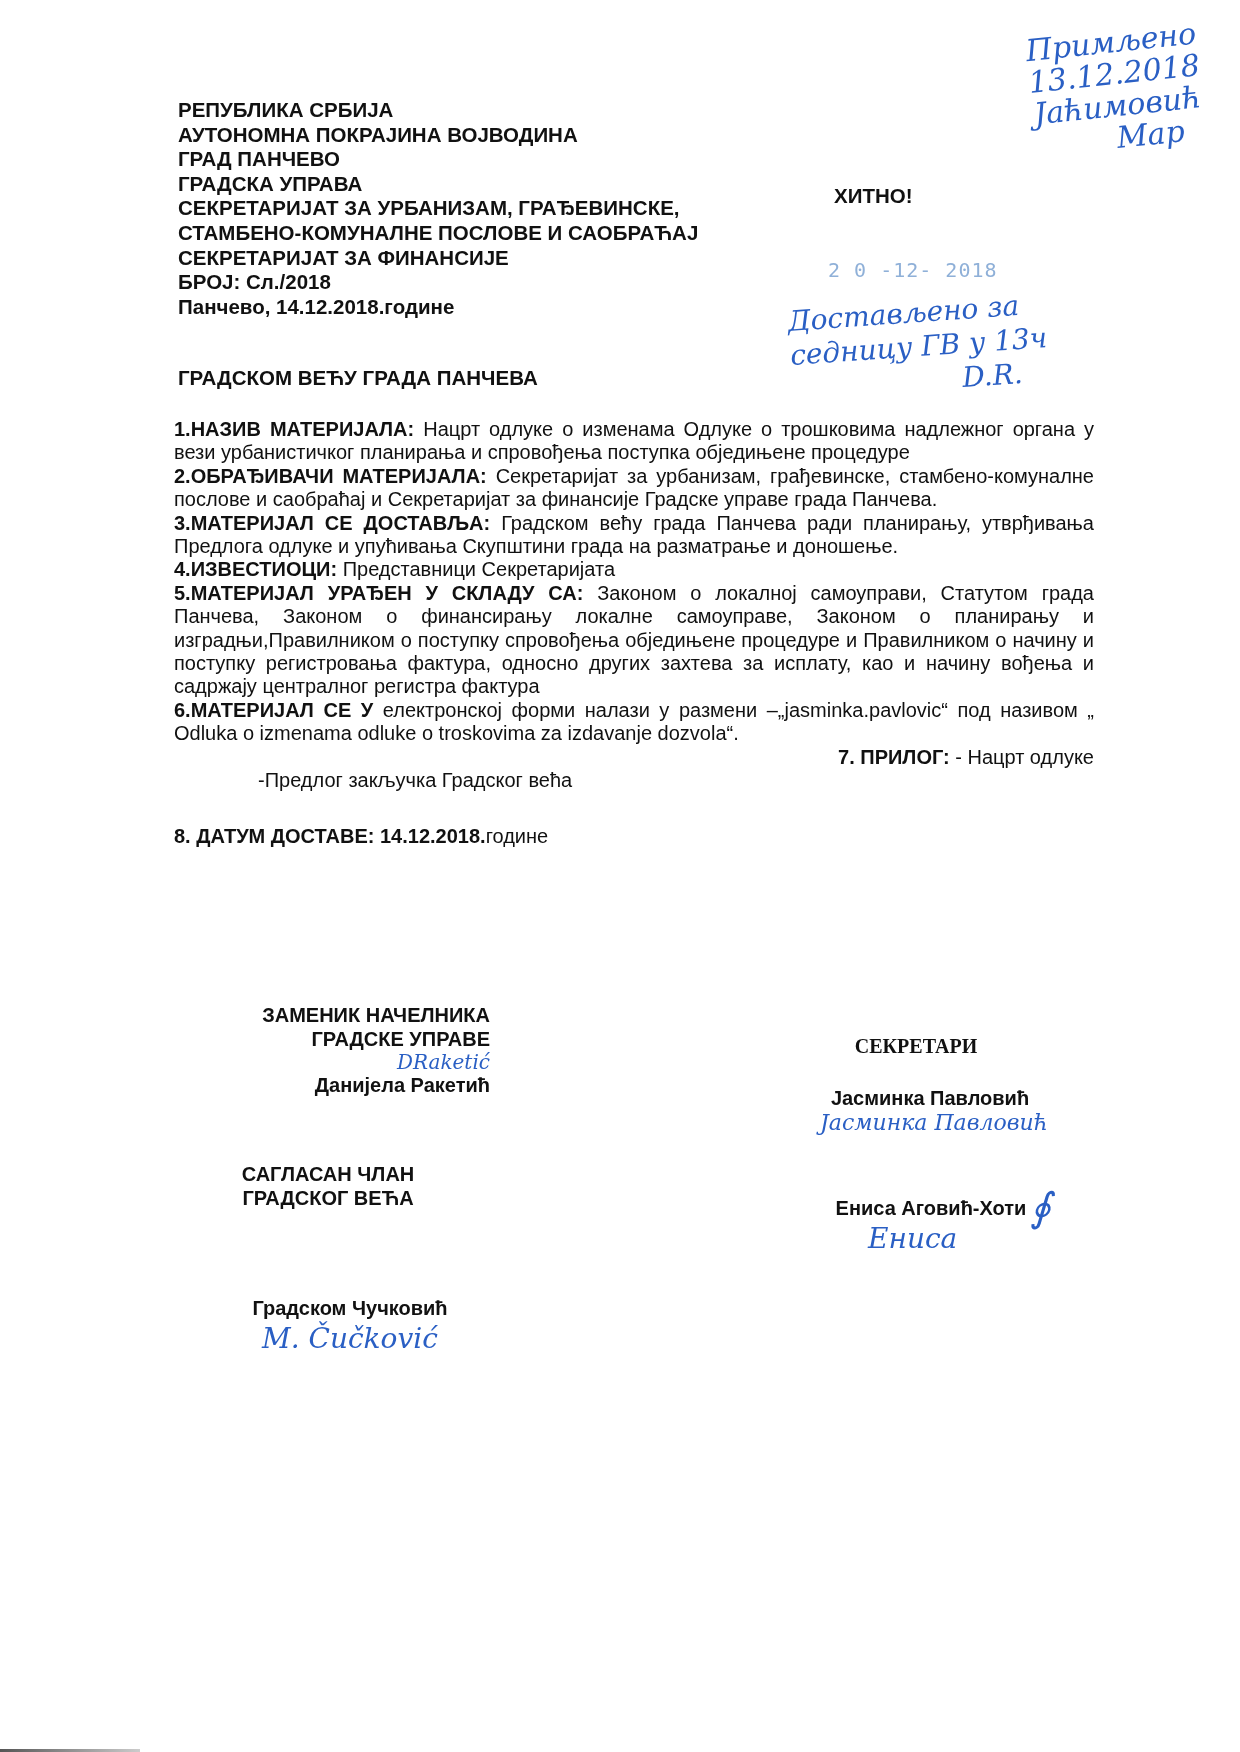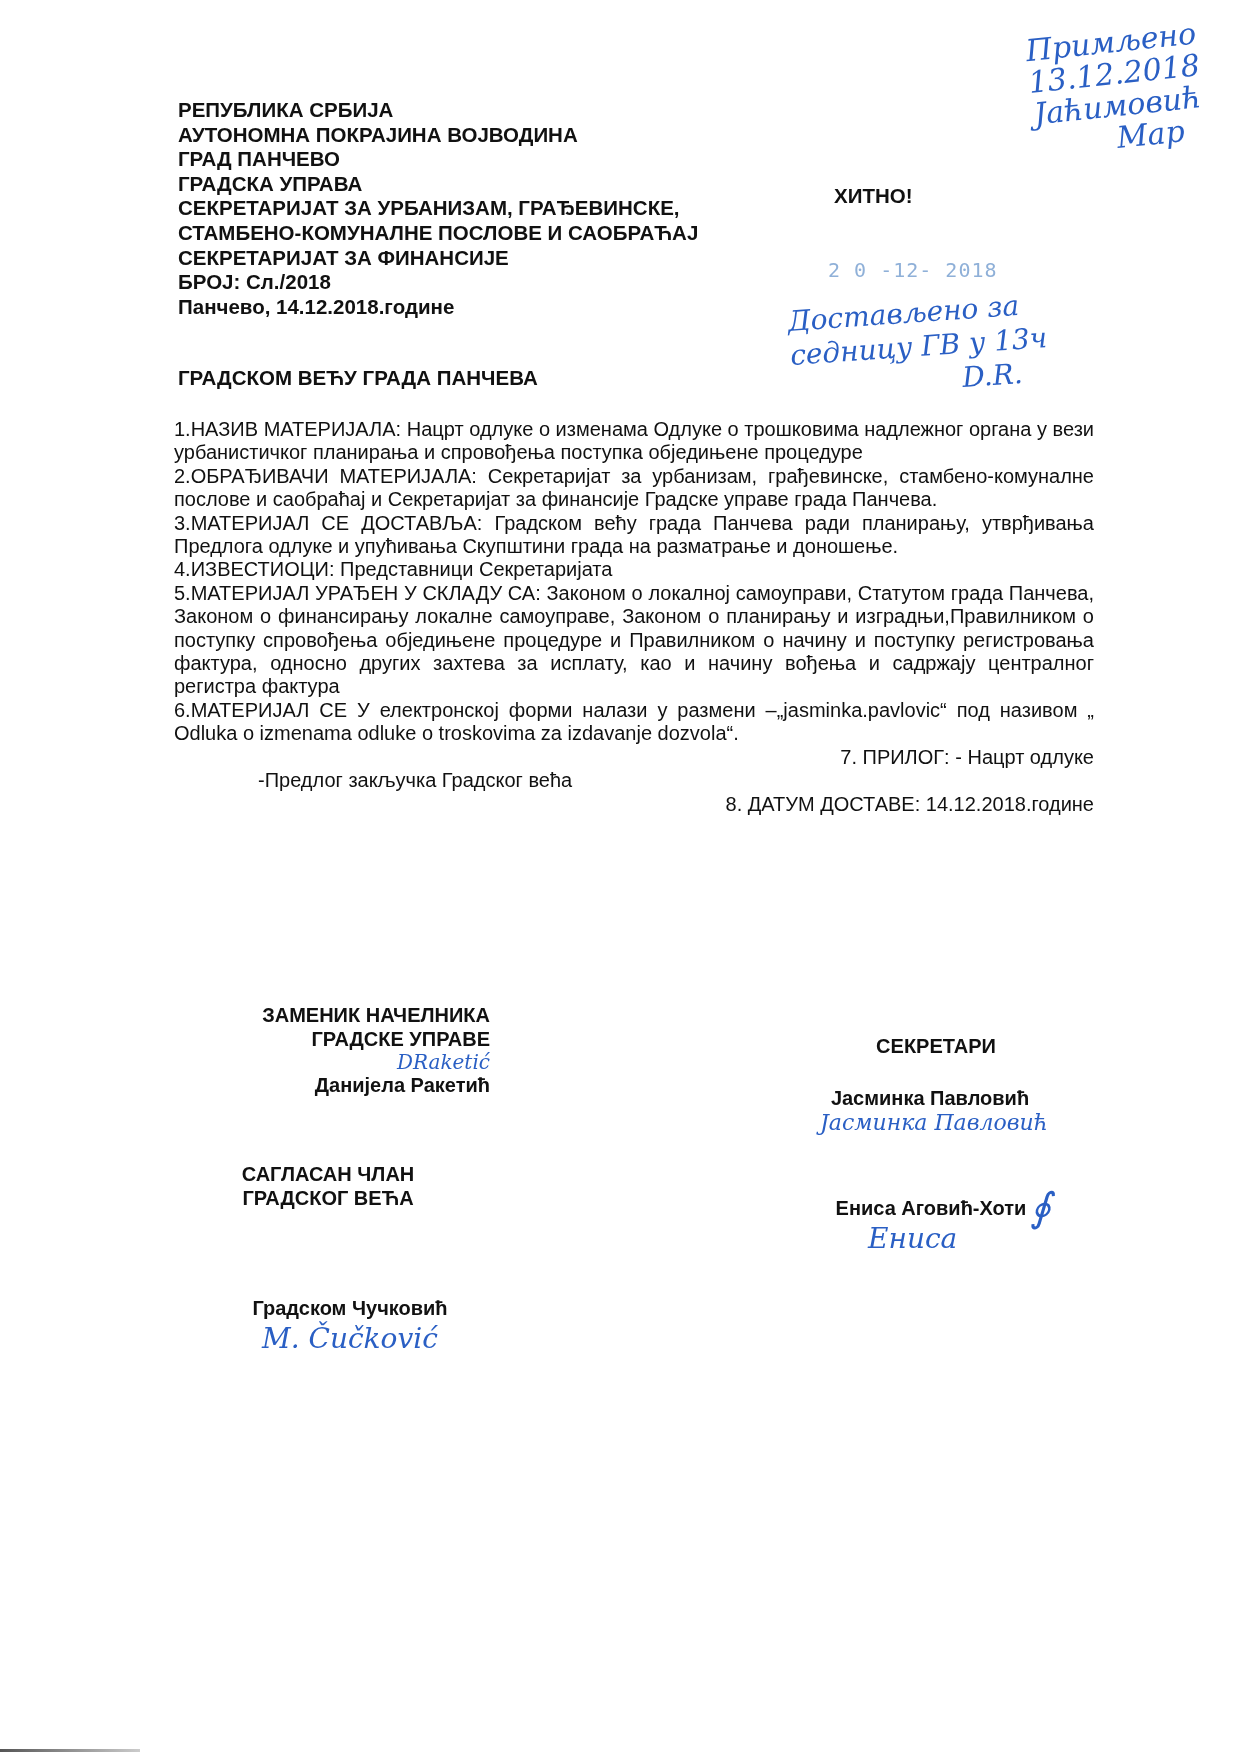--- a/index.html
+++ b/index.html
@@ -7,21 +7,21 @@
     width: 1240px; height: 1752px; background: #ffffff; position: relative; overflow: hidden;
     font-family: "Liberation Sans", sans-serif; color: #111;
   }
   .abs { position: absolute; }
   .hdr { left: 178px; top: 98px; font-weight: bold; font-size: 20.5px; line-height: 24.6px; }
   .hdr div { white-space: nowrap; }
   .urgent { left: 834px; top: 184px; font-weight: bold; font-size: 20.5px; }
   .addressee { left: 178px; top: 366px; font-weight: bold; font-size: 20.5px; }
   .body-block { left: 174px; top: 418px; width: 920px; font-size: 20px; line-height: 23.4px; text-align: justify; }
   .body-block p { margin: 0; }
-  .body-block b { font-weight: normal; }
+  .body-block b { font-weight: bold; }
   .prilog2 { padding-left: 84px; }
   .sig { font-weight: bold; font-size: 20px; line-height: 24px; text-align: center; }
   .hand { font-family: "DejaVu Serif", serif; font-style: italic; color: #2a5fc4; }
   .stamp { color: #8fb0d8; font-family: "DejaVu Sans Mono", monospace; font-size: 20px; letter-spacing: 1px; }
   .scanline { left: 0; bottom: 0; width: 140px; height: 3px; background: linear-gradient(90deg, #555, #ccc); }
 </style>
 </head>
 <body>
 
 <div class="abs hdr">
@@ -57,37 +57,37 @@
 
 <div class="abs body-block">
   <p><b>1.НАЗИВ МАТЕРИЈАЛА:</b><span> Нацрт одлуке о изменама Одлуке о трошковима надлежног органа у вези  урбанистичког планирања  и спровођења поступка обједињене процедуре</span></p>
   <p><b>2.ОБРАЂИВАЧИ МАТЕРИЈАЛА:</b><span> Секретаријат за урбанизам, грађевинске, стамбено-комуналне послове и саобраћај и Секретаријат за финансије Градске управе града Панчева.</span></p>
   <p><b>3.МАТЕРИЈАЛ СЕ ДОСТАВЉА:</b><span> Градском већу града Панчева ради планирању, утврђивања Предлога одлуке и упућивања Скупштини града на разматрање и доношење.</span></p>
   <p><b>4.ИЗВЕСТИОЦИ:</b><span> Представници Секретаријата</span></p>
   <p><b>5.МАТЕРИЈАЛ УРАЂЕН У СКЛАДУ СА:</b><span> Законом о локалној самоуправи, Статутом града Панчева,  Законом о финансирању локалне самоуправе, Законом о планирању и изградњи,Правилником о поступку спровођења обједињене процедуре и Правилником о начину и поступку регистровања фактура, односно других захтева за исплату, као и начину вођења и садржају централног регистра фактура</span></p>
   <p><b>6.МАТЕРИЈАЛ СЕ У</b><span>  електронској форми налази у размени –„jasminka.pavlovic“ под називом  „ Odluka o  izmenama odluke o troskovima za izdavanje dozvola“.</span></p>
   <p style="text-align:right;"><b>7. ПРИЛОГ:</b><span>  - Нацрт одлуке</span></p>
   <p class="prilog2" style="text-align:left;"><span>-Предлог закључка Градског већа</span></p>
-  <p style="text-align:right;"><b>8. ДАТУМ ДОСТАВЕ: 14.12.2018.</b><span>године</span></p>
+  <p style="text-align:left;margin-top:32px;"><b>8. ДАТУМ ДОСТАВЕ: 14.12.2018.</b><span>године</span></p>
 </div>
 
 <div class="abs sig" style="left:200px; top:1003px; width:290px;text-align:right;">
   <div>ЗАМЕНИК НАЧЕЛНИКА</div>
   <div>ГРАДСКЕ УПРАВЕ</div>
   <div class="hand" style="font-weight:normal; font-size:20px; line-height:22px; padding-left:40px;">DRaketić</div>
   <div>Данијела Ракетић</div>
 </div>
 
 <div class="abs sig" style="left:208px; top:1162px; width:240px;">
   <div>САГЛАСАН ЧЛАН</div>
   <div>ГРАДСКОГ ВЕЋА</div>
 </div>
 <div class="abs sig" style="left:230px; top:1296px; width:240px;">Градском Чучковић</div>
 <div class="abs hand" style="left:262px; top:1322px; font-size:28px;">M. Čučković</div>
 
-<div class="abs sig" style="left:836px; top:1034px; width:200px;">СЕКРЕТАРИ</div>
+<div class="abs sig" style="left:816px; top:1034px; width:200px;font-family:Liberation Serif, serif;">СЕКРЕТАРИ</div>
 <div class="abs sig" style="left:810px; top:1086px; width:240px;">Јасминка Павловић</div>
 <div class="abs hand" style="left:820px; top:1110px; font-size:22px;">Јасминка Павловић</div>
 <div class="abs sig" style="left:806px; top:1196px; width:250px;">Ениса Аговић-Хоти</div>
 <div class="abs hand" style="left:868px; top:1222px; font-size:28px;">Ениса</div>
 <div class="abs hand" style="left:1030px; top:1184px; font-size:40px;">∮</div>
 
 <div class="abs scanline"></div>
 
 </body></html>

